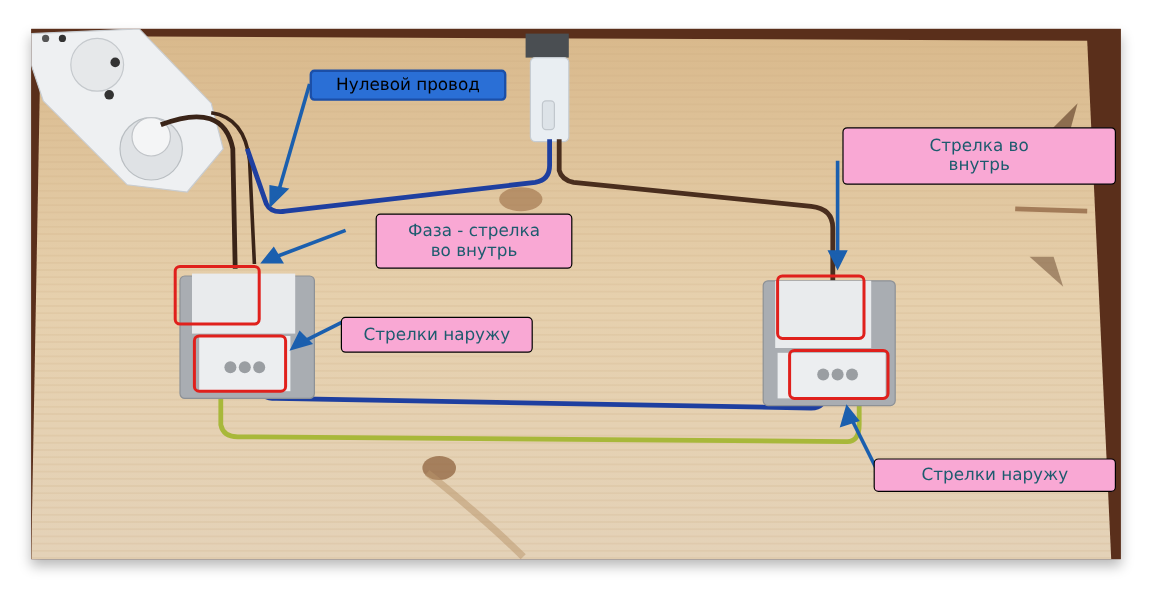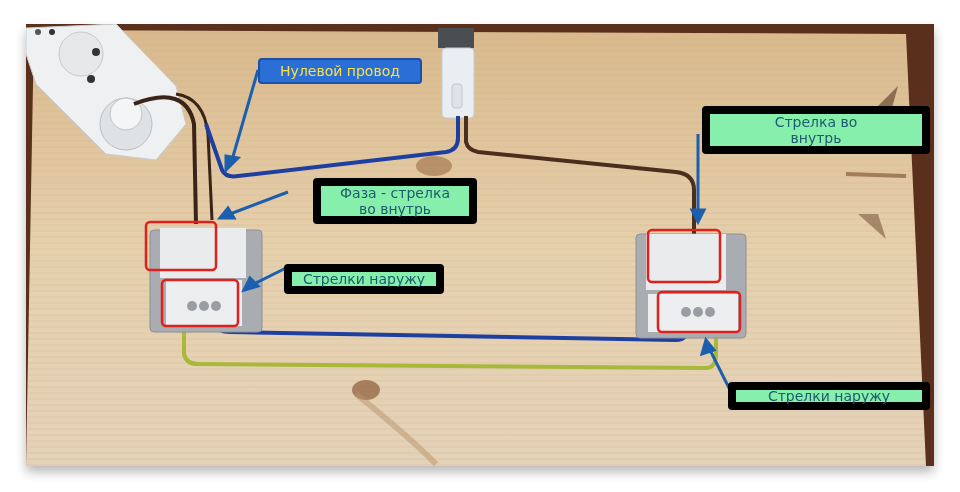--- a/index.html
+++ b/index.html
@@ -4,22 +4,22 @@
 <style>
   html, body { margin:0; padding:0; }
   body { width:960px; height:492px; background:#ffffff; position:relative; overflow:hidden;
          font-family:"DejaVu Sans", sans-serif; }
   .frame { position:absolute; left:26px; top:24px; width:908px; height:442px;
            box-shadow: 0 6px 10px rgba(0,0,0,0.28); overflow:hidden; background:#5a2f1b; }
   .board { position:absolute; left:0; top:0; width:100%; height:100%; }
   svg { position:absolute; left:0; top:0; }
   .callout { position:absolute; box-sizing:border-box; border-radius:4px; text-align:center;
              font-size:14px; line-height:16px; display:flex; align-items:center; justify-content:center; }
-  .callout.blue { background:#2a6fd6; border:2px solid #1b4fa8; color:#fde047; }
-  .callout.green { background:#86efac; border:8px solid #000000; color:#1d5b6e; }
+  .callout.blue { background:#2a6fd6; border:2px solid #1b4fa8; color:#000000; }
+  .callout.green { background:#f9a8d4; border:1px solid #000000; color:#1d5b6e; }
 </style>
 </head>
 <body>
 
 <div class="frame">
   <svg class="board" width="908" height="442" viewBox="0 0 908 442">
     <defs>
       <linearGradient id="woodg" x1="0" y1="0" x2="0" y2="1">
         <stop offset="0" stop-color="#d9b98c"></stop>
         <stop offset="0.5" stop-color="#e6d0ad"></stop>

